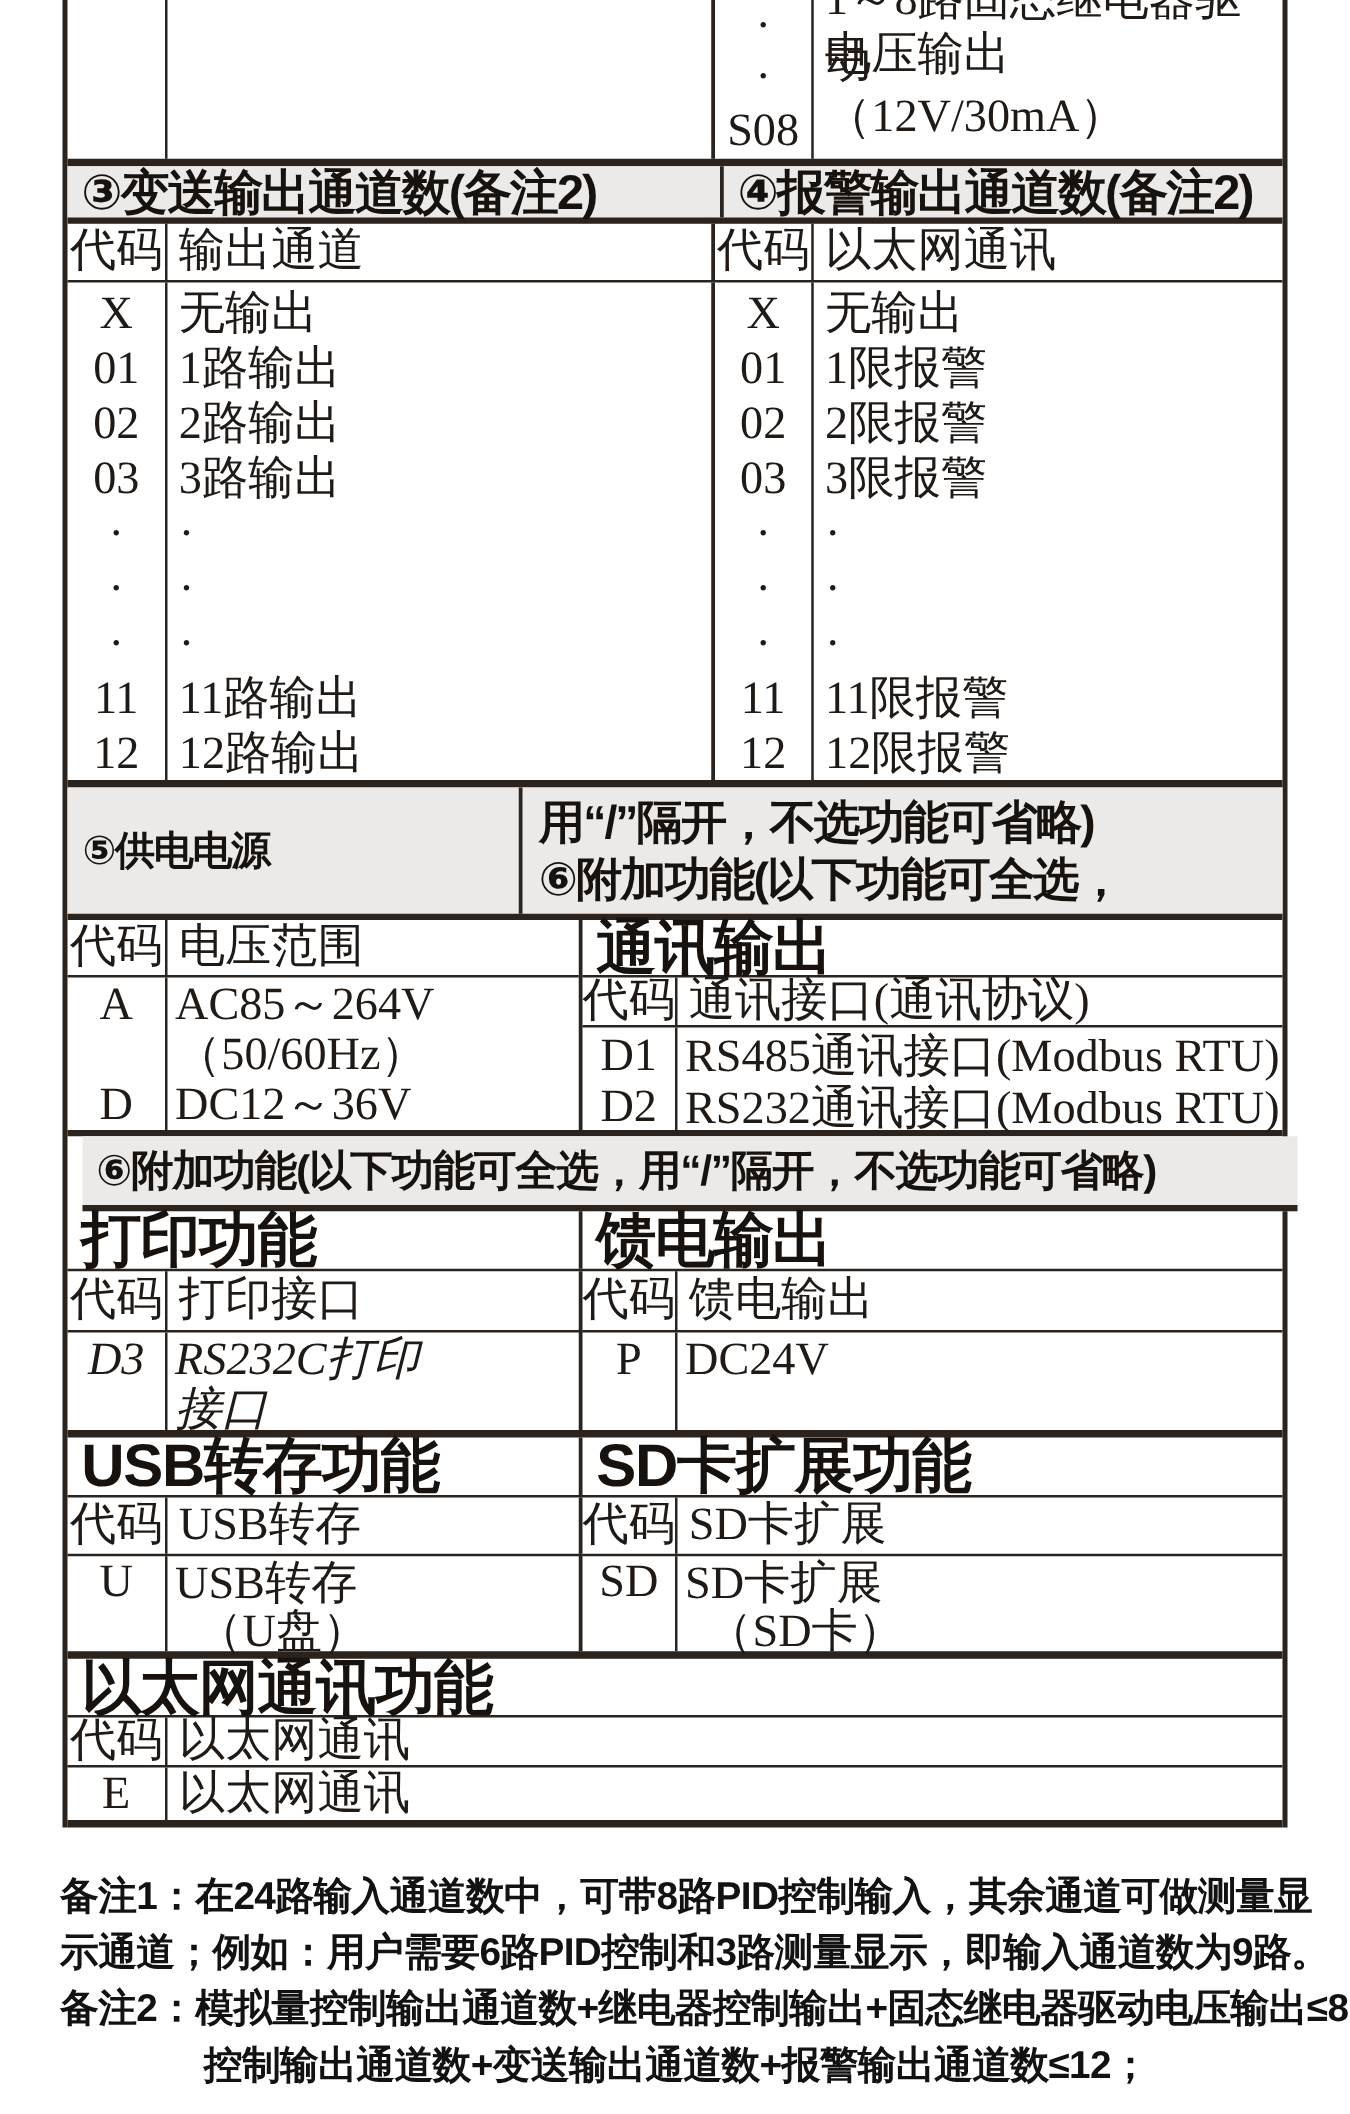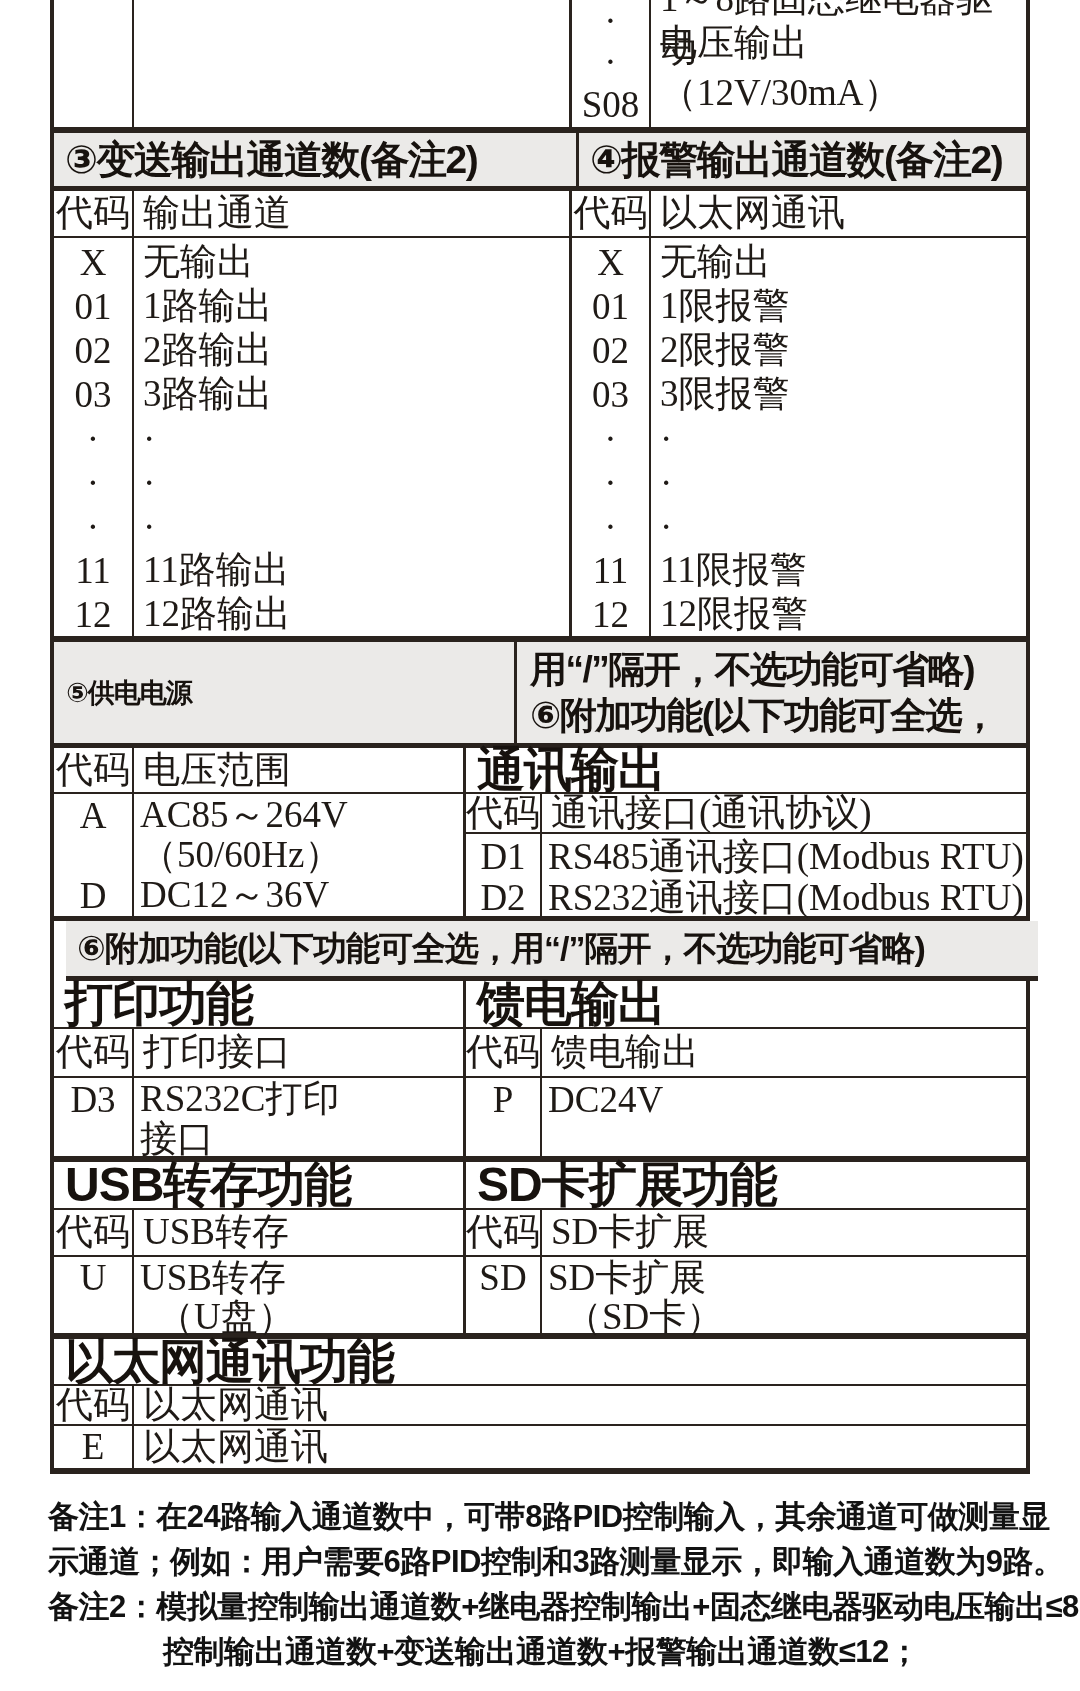--- a/index.html
+++ b/index.html
@@ -32,27 +32,27 @@
   .r-top .w2{width:438px;}
   .r-top .w3{width:79px;}
   .r-top .w4{flex:1;}
   .stackc{display:flex;flex-direction:column;align-items:center;}
   .r-top .dotln{height:41px;display:flex;align-items:center;justify-content:center;font-size:37px;}
   .r-top .s08ln{height:45px;display:flex;align-items:center;justify-content:center;font-size:37px;}
   .r-top .descln{height:44px;display:flex;align-items:center;font-size:37px;}
 
   
   .band{background:var(--band);font-family:"Liberation Sans","DejaVu Sans",sans-serif;font-weight:700;color:#17120e;}
-  .r-band1{height:58px;}
+  .r-band1{height:46px;}
   .r-band1 .bcell{display:flex;align-items:center;padding-left:11px;font-size:39px;letter-spacing:-1.5px;white-space:nowrap;}
   .r-band1 .bl{width:525px;border-right:3px solid var(--bc);}
   .r-band1 .br{flex:1;}
 
   .r-band2{height:106px;}
-  .r-band2 .bl{width:463px;border-right:3px solid var(--bc);display:flex;align-items:center;padding-left:12px;font-size:27px;letter-spacing:-1px;}
+  .r-band2 .bl{width:364px;border-right:3px solid var(--bc);display:flex;align-items:center;padding-left:12px;font-size:32px;letter-spacing:-1px;}
   .r-band2 .br{flex:1;display:flex;flex-direction:column;justify-content:center;padding-left:13px;font-size:37px;letter-spacing:-1.5px;line-height:46px;white-space:nowrap;}
 
   .r-band3{height:60px;display:flex;align-items:center;padding-left:11px;font-size:34px;letter-spacing:-1px;white-space:nowrap;margin-left:12px;}
 
   
   .r-head34{height:47px;}
   .r-head34 .w1{width:80px;}
   .r-head34 .w2{width:438px;}
   .r-head34 .w3{width:79px;}
   .r-head34 .w4{flex:1;}
@@ -245,21 +245,21 @@
         <div class="cell lw1 br-thin codecol">代码</div>
         <div class="cell desccol" style="flex:1;">打印接口</div>
       </div>
       <div class="half-r" style="flex-direction:row;">
         <div class="cell rw1 br-thin codecol">代码</div>
         <div class="cell desccol" style="flex:1;">馈电输出</div>
       </div>
     </div>
 
     <div class="row r-d3p bb-thick">
-      <div class="half-l" style="border-top:2px solid var(--bc);flex-direction:row;">
+      <div class="half-l" style="border-top:2px solid var(--bc);flex-direction:row;font-style:italic;">
         <div class="col lw1 br-thin" style="padding-top:1px;">
           <div class="ln40 ctr">D3</div>
         </div>
         <div class="col" style="flex:1;padding-top:1px;">
           <div class="ln40 lft">RS232C打印</div>
           <div class="ln40 lft">接口</div>
         </div>
       </div>
       <div class="half-r" style="border-top:2px solid var(--bc);flex-direction:row;">
         <div class="col rw1 br-thin" style="padding-top:1px;">

